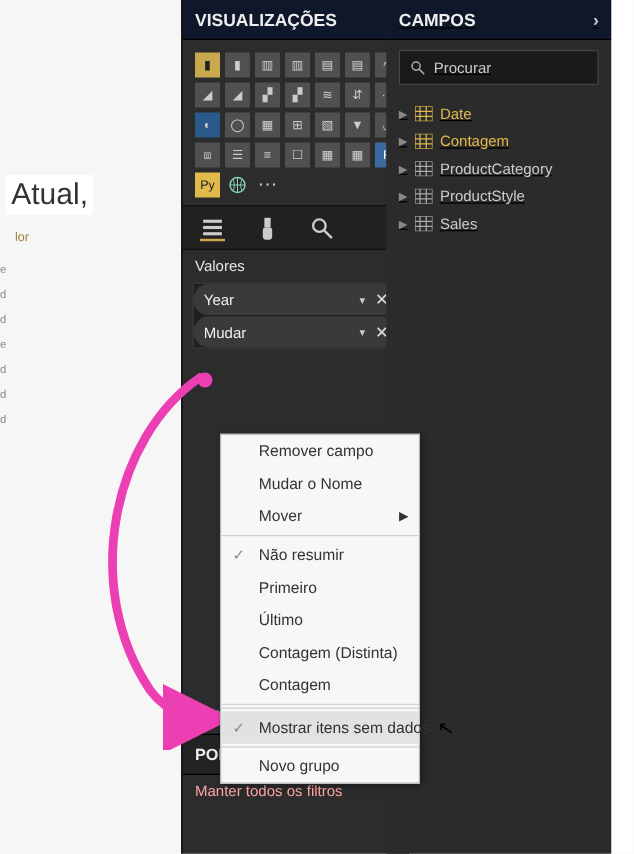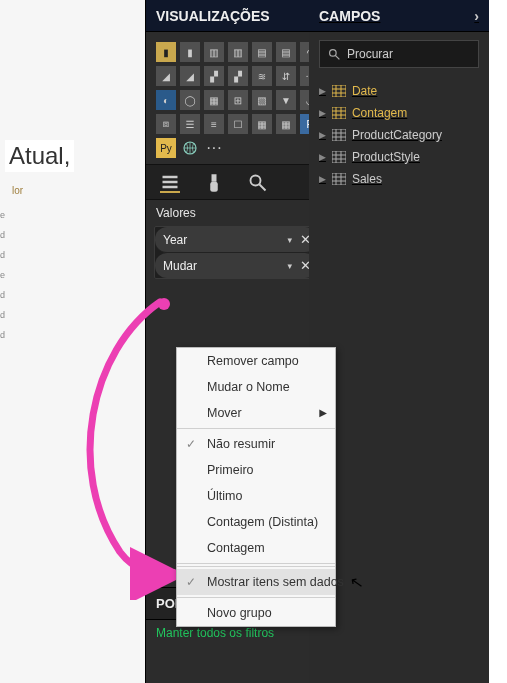--- a/index.html
+++ b/index.html
@@ -146,21 +146,21 @@
     padding: 8px 10px;
     color: #eee;
     font-size: 13px;
     font-weight: 700;
     background: #232323;
     border-top: 1px solid #000;
     border-bottom: 1px solid #000;
   }
   .subtext {
     padding: 6px 10px;
-    color: #22c55e;
+    color: #fca5a5;
     font-size: 12px;
   }
   
   .fields-panel {
     position: absolute;
     left: 309px; top: 0;
     width: 180px;
     height: 683px;
     background: #2b2b2b;
     overflow: hidden;

